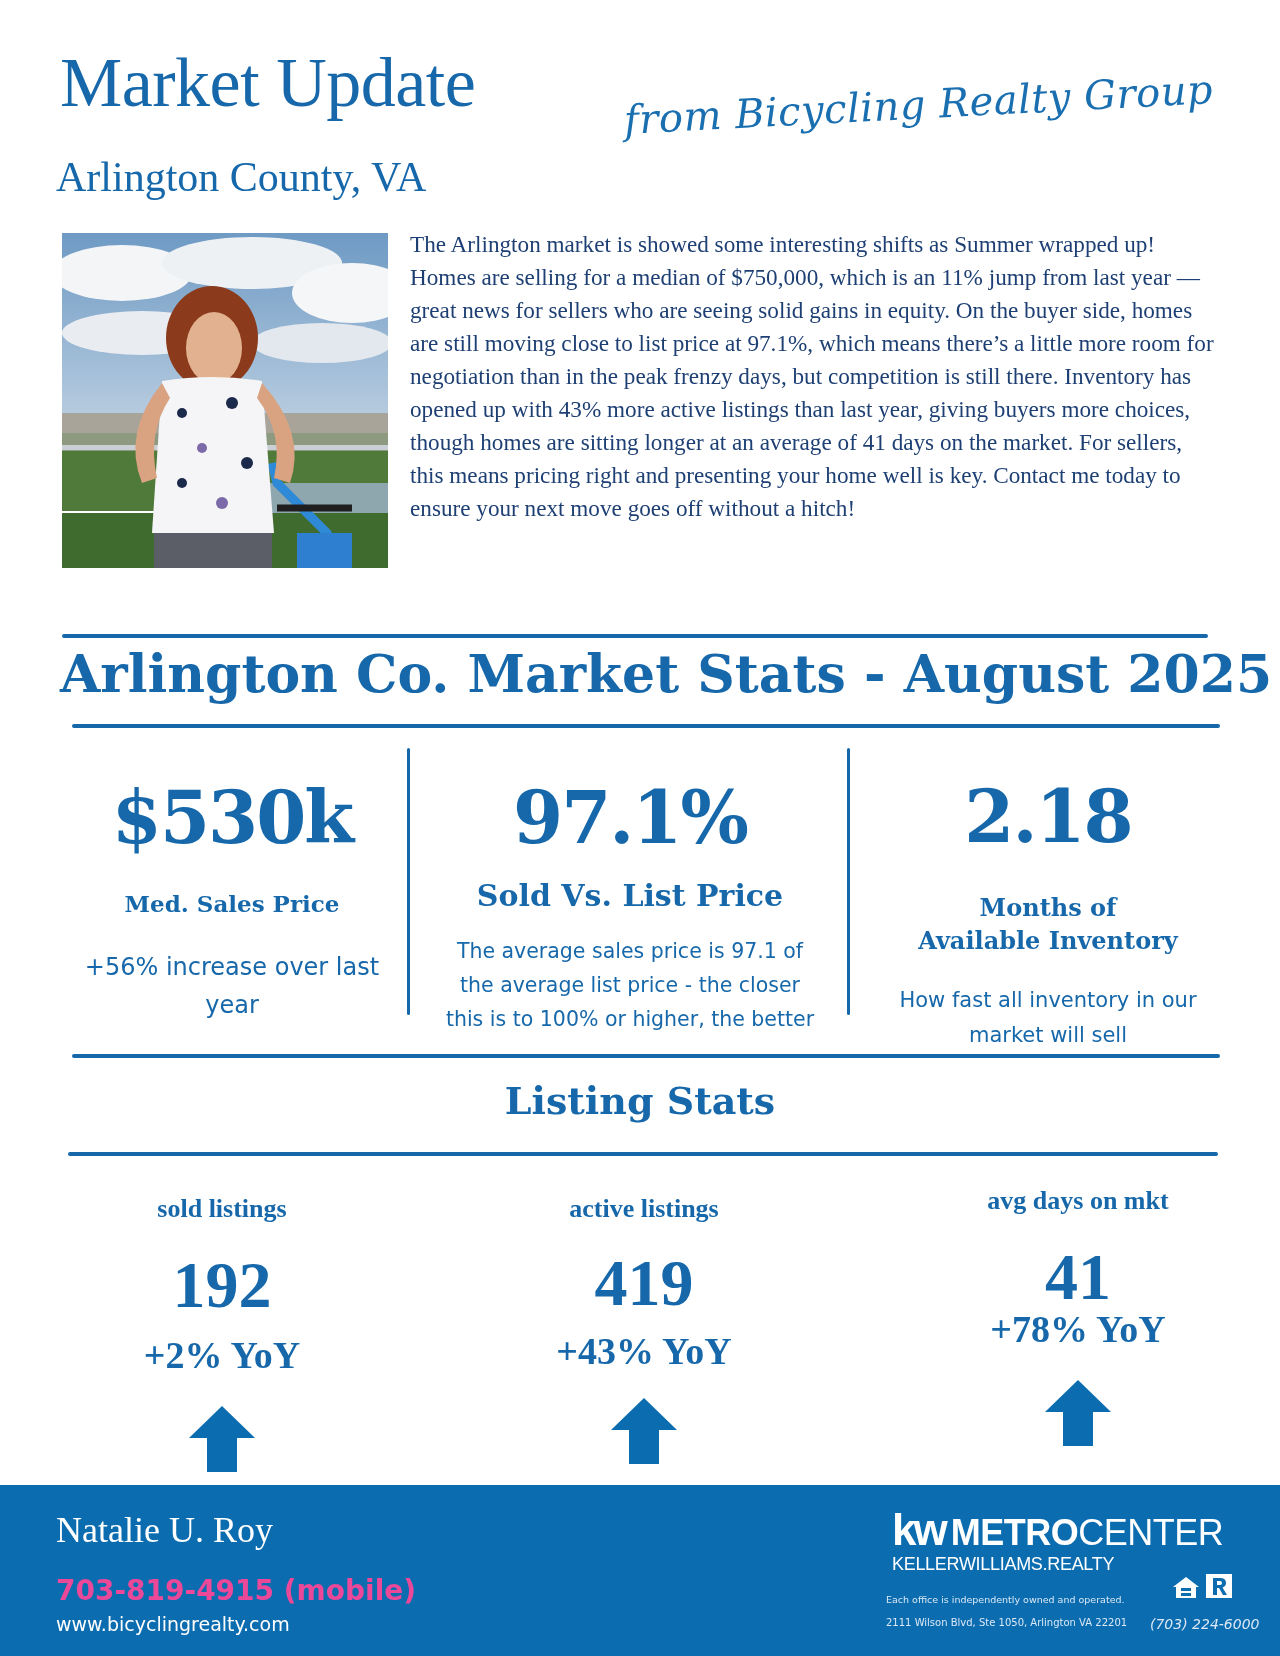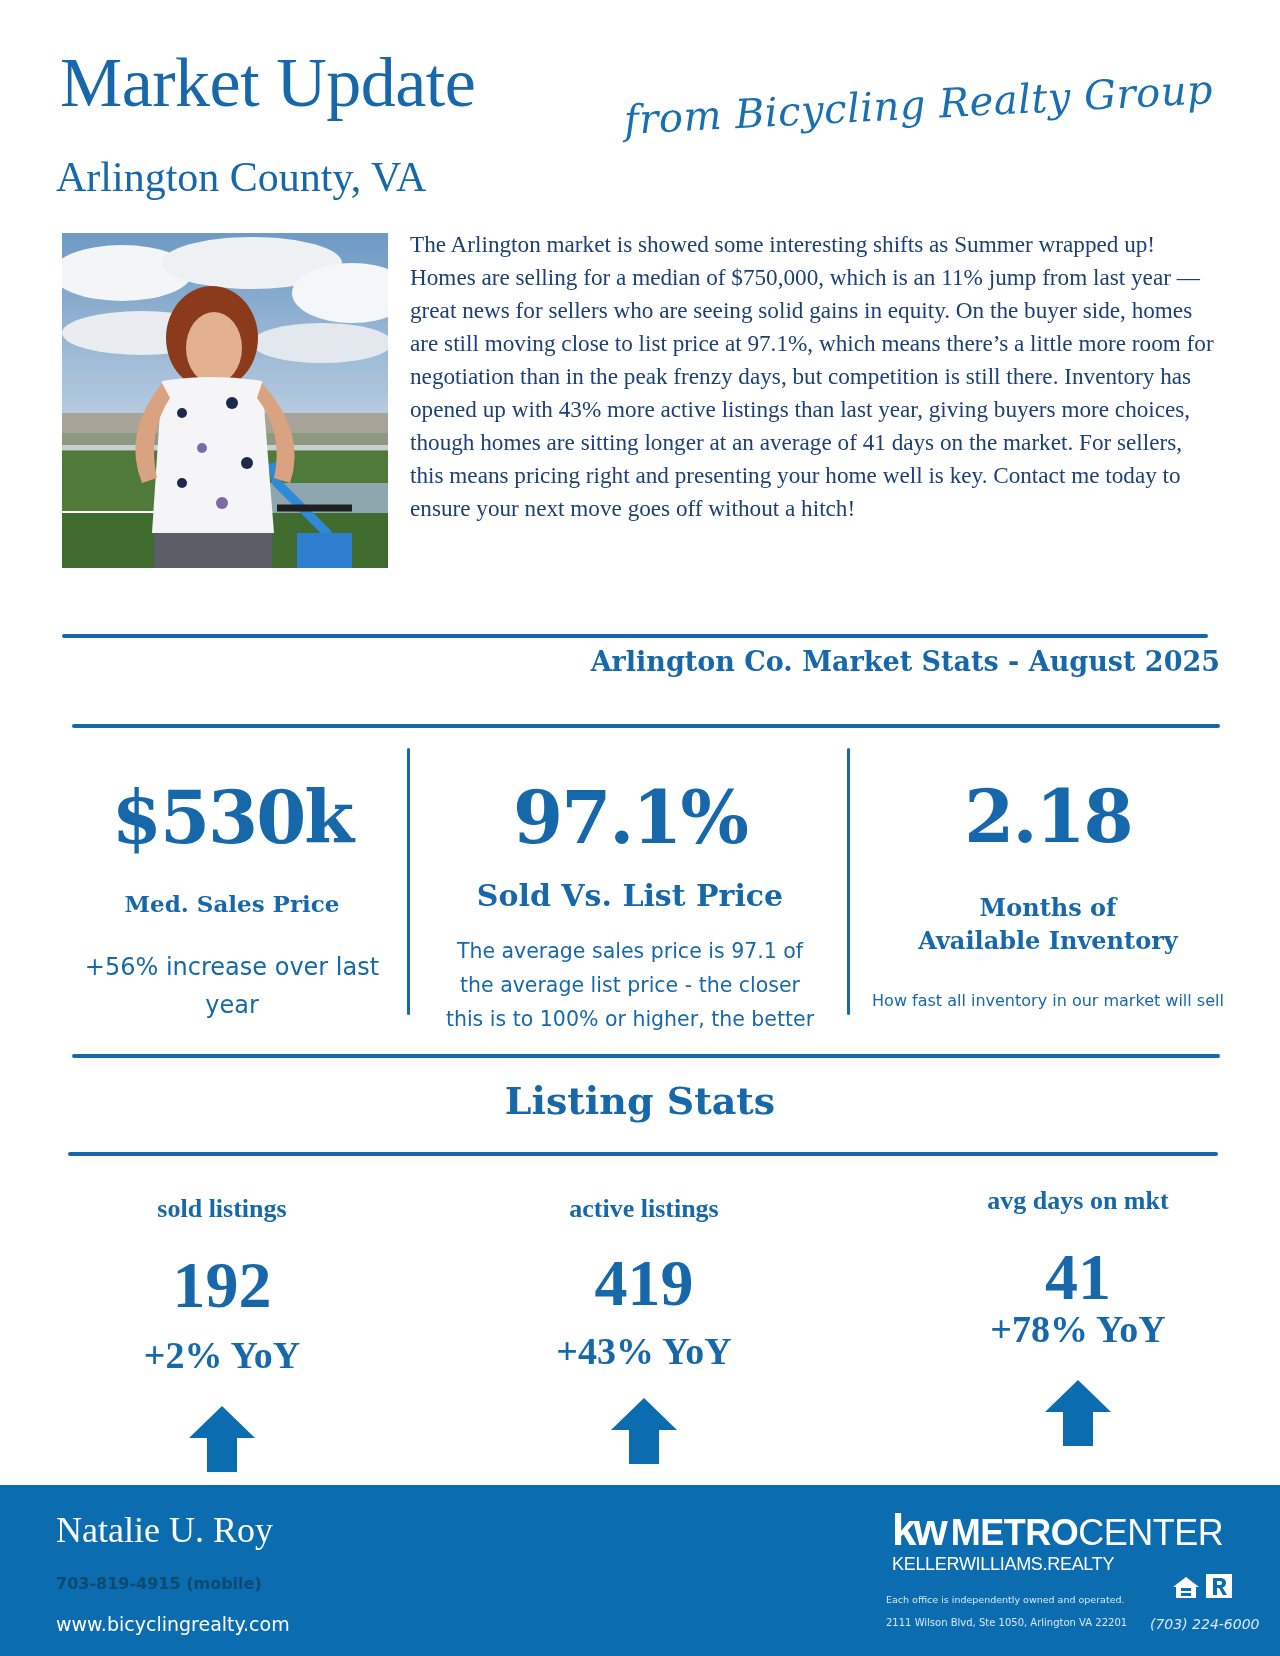--- a/index.html
+++ b/index.html
@@ -12,37 +12,37 @@
   .subtitle { left:56px; top:156px; font-family:"Liberation Serif", serif; font-size:42px; color:#1668aa; line-height:1; white-space:nowrap; }
   .script { left:624px; top:100px; font-family:"DejaVu Serif", serif; font-style:italic; font-size:40px; color:#1a6fb0; line-height:1; white-space:nowrap; transform:rotate(-3deg); transform-origin:left center; letter-spacing:0.5px; }
 
   .photo { left:62px; top:233px; width:326px; height:335px; overflow:hidden; }
 
   .intro { left:410px; top:228px; width:810px; font-family:"Liberation Serif", serif; font-size:23.2px; line-height:33px; color:#1d3f73; }
 
   .rule { height:4px; background:#1668aa; border-radius:2px; }
   .vrule { width:3px; background:#1668aa; border-radius:2px; }
 
-  .stats-title { left:60px; top:648px; width:1160px; text-align:right; font-family:"DejaVu Serif", serif; font-weight:bold; font-size:27px; color:#1668aa; line-height:1; white-space:nowrap; }
+  .stats-title { left:60px; top:648px; width:1160px; text-align:left; font-family:"DejaVu Serif", serif; font-weight:bold; font-size:52px; color:#1668aa; line-height:1; white-space:nowrap; }
 
   .stat-col { top:760px; text-align:center; }
   .big { font-family:"DejaVu Serif", serif; font-weight:bold; font-size:72px; line-height:1; color:#1668aa; letter-spacing:-2px; }
   .label { font-family:"DejaVu Serif", serif; font-weight:bold; color:#1668aa; line-height:1.2; }
   .desc { font-family:"DejaVu Sans", sans-serif; color:#1668aa; }
 
   .listing-title { left:60px; top:1082px; width:1160px; text-align:center; font-family:"DejaVu Serif", serif; font-weight:bold; font-size:38px; color:#1668aa; line-height:1; }
 
   .lcol { text-align:center; width:300px; }
   .lcol .lbl { font-family:"Liberation Serif", serif; font-weight:bold; font-size:26px; color:#1668aa; line-height:1; }
   .lcol .num { font-family:"Liberation Serif", serif; font-weight:bold; font-size:66px; color:#1668aa; line-height:1; }
   .lcol .yoy { font-family:"Liberation Serif", serif; font-weight:bold; font-size:38px; color:#1668aa; line-height:1; }
 
   .footer { left:0; top:1485px; width:1280px; height:171px; background:#0b6cb0; }
   .f-name { left:56px; top:1512px; font-family:"Liberation Serif", serif; font-size:36px; color:#ffffff; line-height:1; white-space:nowrap; }
-  .f-phone { left:56px; top:1574px; font-family:"DejaVu Sans", sans-serif; font-weight:bold; font-size:16px; color:#0c4a6e; white-space:nowrap;text-align:right; }
+  .f-phone { left:56px; top:1574px; font-family:"DejaVu Sans", sans-serif; font-weight:bold; font-size:28px; color:#ec4899; white-space:nowrap;text-align:right; }
   .f-web { left:56px; top:1613px; font-family:"DejaVu Sans", sans-serif; font-size:19px; color:#ffffff; white-space:nowrap; }
 
   .kw-logo { left:892px; top:1508px; color:#ffffff; white-space:nowrap; line-height:1; }
   .kw-mark { font-family:"Liberation Sans", sans-serif; font-weight:bold; font-size:44px; letter-spacing:-3px; }
   .kw-metro { font-family:"Liberation Sans", sans-serif; font-weight:bold; font-size:36px; letter-spacing:-0.5px; }
   .kw-center { font-family:"Liberation Sans", sans-serif; font-size:36px; letter-spacing:-0.5px; }
   .kw-sub { left:892px; top:1554px; font-family:"Liberation Sans", sans-serif; font-size:18px; color:#ffffff; letter-spacing:-0.3px; white-space:nowrap; }
   .kw-small { font-family:"DejaVu Sans", sans-serif; font-size:9.5px; color:#dbe9f6; white-space:nowrap; }
   .kw-office-phone { left:1150px; top:1616px; font-family:"DejaVu Sans", sans-serif; font-size:14px; color:#dbe9f6; white-space:nowrap;font-style:italic; }
 </style>
@@ -109,21 +109,21 @@
 <div class="abs stat-col" style="left:430px; width:400px;">
   <div class="big" style="margin-top:22px;">97.1%</div>
   <div class="label" style="font-size:30px; margin-top:24px;">Sold Vs. List Price</div>
   <div class="desc" style="font-size:20.5px; line-height:34px; margin-top:20px; padding:0 10px;">The average sales price is 97.1 of the average list price - the closer this is to 100% or higher, the better</div>
 </div>
 <div class="abs vrule" style="left:847px; top:748px; height:267px;"></div>
 
 <div class="abs stat-col" style="left:868px; width:360px;">
   <div class="big" style="margin-top:21px;">2.18</div>
   <div class="label" style="font-size:24px; line-height:33px; margin-top:38px; padding:0 50px;">Months of Available Inventory</div>
-  <div class="desc" style="font-size:16px; line-height:35px; margin-top:26px; padding:0 4px;">How fast all inventory in our market will sell</div>
+  <div class="desc" style="font-size:21px; line-height:35px; margin-top:26px; padding:0 4px;">How fast all inventory in our market will sell</div>
 </div>
 
 <div class="abs rule" style="left:72px; top:1054px; width:1148px;"></div>
 <div class="abs listing-title">Listing Stats</div>
 <div class="abs rule" style="left:68px; top:1152px; width:1150px;"></div>
 
 <div class="abs lcol" style="left:72px; top:1196px;">
   <div class="lbl">sold listings</div>
   <div class="num" style="margin-top:30px;">192</div>
   <div class="yoy" style="margin-top:18px;">+2% YoY</div>

